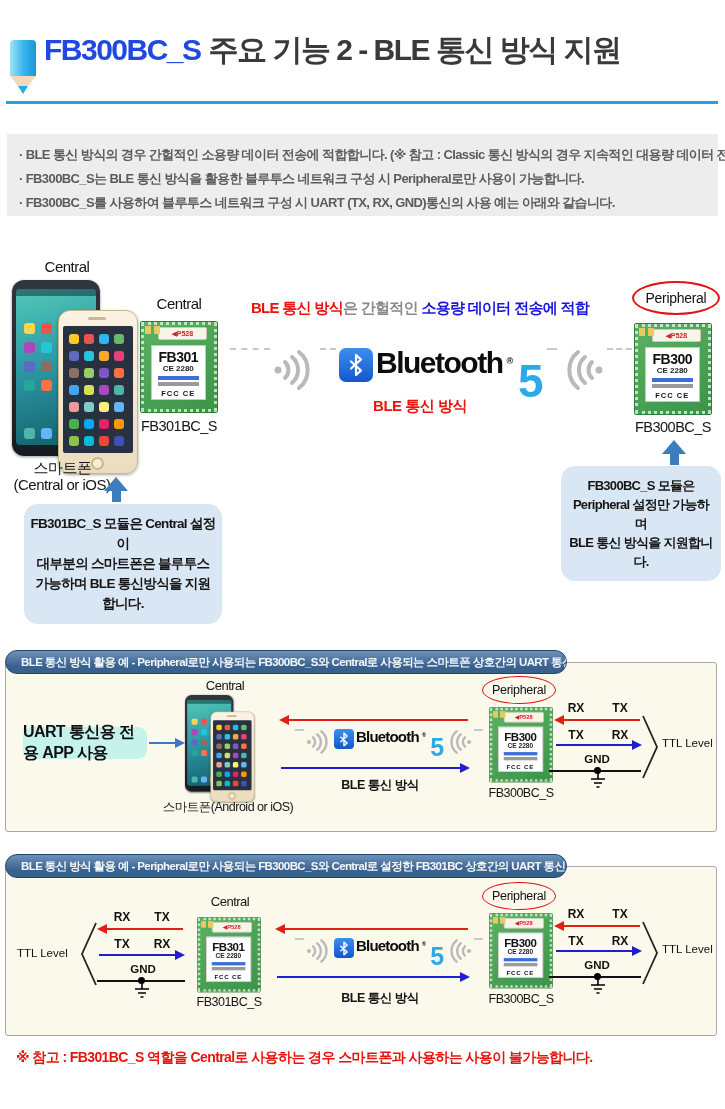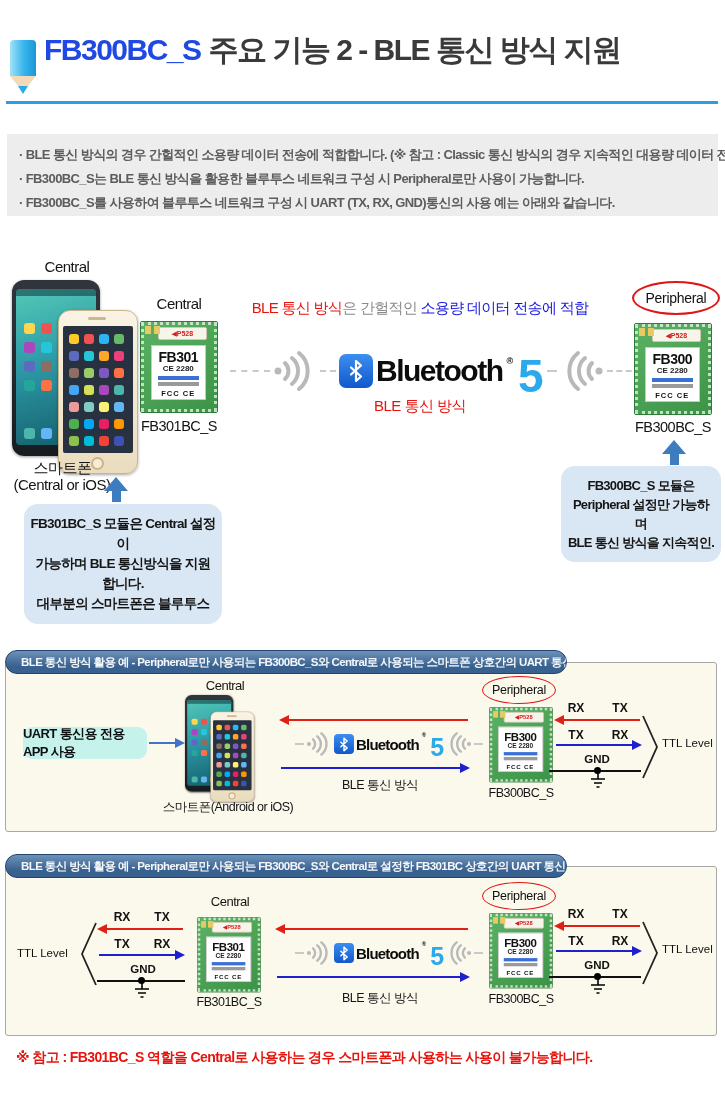--- a/index.html
+++ b/index.html
@@ -20,21 +20,21 @@
 
   
   .intro{left:7px;top:134px;width:711px;height:82px;background:#ededed;}
   .intro div{position:absolute;left:12px;font-size:13px;font-weight:600;color:#5c5c5c;letter-spacing:-0.6px;white-space:nowrap;}
 
   
   .lbl{font-size:15px;color:#141414;letter-spacing:-0.5px;}
   .red{color:#e8130c;}
   .blue{color:#1616e0;}
   .gray{color:#8a8a8a;}
-  .bold{font-weight:400;}
+  .bold{font-weight:700;}
 
   
   .phones{width:124px;height:192px;}
   .phones.small{transform:scale(0.55);transform-origin:top left;}
   .phone{position:absolute;}
   .android{left:0;top:0;width:88px;height:176px;background:linear-gradient(180deg,#30363c,#181c20);border-radius:12px;box-shadow:0 1px 3px rgba(0,0,0,.4);}
   .a-screen{position:absolute;left:4px;top:9px;right:4px;bottom:11px;border-radius:4px;background:linear-gradient(165deg,#52c8b6 0%,#2e9aa8 45%,#135d69 100%);overflow:hidden;}
   .a-bar{position:absolute;left:0;top:0;right:0;height:7px;background:rgba(0,20,30,.45);}
   .a-icons{position:absolute;left:8px;top:34px;width:11px;height:11px;border-radius:3px;background:#ffd54f;
     box-shadow:17px 0 0 #ef5350,34px 0 0 #42a5f5,51px 0 0 #66bb6a,
@@ -63,21 +63,21 @@
   .pcb-tag{position:absolute;left:22%;top:6%;width:62%;height:12%;background:#f7f4ea;border:1px solid #cfc8b4;border-radius:2px;font-size:7px;font-weight:700;color:#d02020;display:flex;align-items:center;justify-content:center;letter-spacing:0;}
   .pcb-panel{position:absolute;left:13%;top:25%;width:72%;height:62%;background:#fff;border:1px solid #c8c8c8;display:flex;flex-direction:column;align-items:center;padding-top:4px;box-sizing:border-box;}
   .pcb-name{font-size:14px;font-weight:800;color:#111;letter-spacing:-0.5px;line-height:1.05;}
   .pcb-ce{font-size:8px;font-weight:700;color:#222;line-height:1.2;}
   .pcb-bar{width:78%;height:4px;margin-top:2px;}
   .pcb-bar.b1{background:#3a6fd8;}
   .pcb-bar.b2{background:#9a9a9a;}
   .pcb-marks{font-size:7.5px;font-weight:800;color:#111;margin-top:3px;letter-spacing:1px;}
 
   
-  .btrow{display:flex;align-items:center;gap:3px;height:46px;}
+  .btrow{display:flex;gap:3px;height:46px;}
   .d{border-top:2px dashed #c9c9c9;display:inline-block;}
   .bt-badge{width:34px;height:34px;border-radius:7px;background:linear-gradient(180deg,#3d8ef0,#1058cc);display:flex;align-items:center;justify-content:center;flex:none;}
   .bt-word{font-size:30px;font-weight:800;color:#0c0c0c;letter-spacing:-1.5px;line-height:1;}
   .bt-reg{font-size:9px;font-weight:700;color:#0c0c0c;vertical-align:top;margin-left:1px;align-self:flex-start;margin-top:8px;}
   .bt-five{font-size:46px;font-weight:800;color:#2ba9ea;line-height:1;margin-top:10px;margin-left:2px;}
   .btrow.mini{gap:2px;height:30px;}
   .btrow.mini .bt-badge{width:20px;height:20px;border-radius:4px;}
   .btrow.mini .bt-word{font-size:15px;letter-spacing:-0.8px;}
   .btrow.mini .bt-reg{font-size:6px;margin-top:3px;}
   .btrow.mini .bt-five{font-size:25px;margin-top:6px;}
@@ -93,21 +93,21 @@
   .arr.hr::after{content:"";position:absolute;right:-2px;top:-4.5px;border-top:5px solid transparent;border-bottom:5px solid transparent;border-left:10px solid currentColor;}
   .dot{position:absolute;width:7px;height:7px;border-radius:50%;background:#000;}
   .uparrow{position:absolute;width:24px;}
   .uparrow .head{display:block;width:0;height:0;border-left:12px solid transparent;border-right:12px solid transparent;border-bottom:14px solid #3e7cc0;}
   .uparrow .stem{display:block;width:9px;height:11px;background:#3e7cc0;margin:0 auto;}
 
   
   .callout{position:absolute;background:#d9e7f4;border-radius:14px;text-align:center;font-weight:700;color:#151515;letter-spacing:-0.7px;padding:10px 6px;box-sizing:border-box;}
   .callout.l{font-size:13.5px;line-height:20px;}
   .callout.rt{font-size:13px;line-height:19px;}
-  .appbox{position:absolute;background:#c5f3ec;border-radius:9px;display:flex;align-items:center;justify-content:center;font-size:13px;font-weight:700;color:#101010;letter-spacing:-0.6px;}
+  .appbox{position:absolute;background:#c5f3ec;border-radius:9px;display:flex;align-items:center;justify-content:center;font-size:16px;font-weight:700;color:#101010;letter-spacing:-0.6px;}
   .perif{position:absolute;border:2px solid #e01616;border-radius:50%;display:flex;align-items:center;justify-content:center;font-size:14px;color:#111;letter-spacing:-0.3px;background:transparent;}
   .perif.sm{font-size:12.5px;border-width:1.8px;}
 
   
   .section{position:absolute;left:5px;width:714px;height:184px;}
   .sbox{position:absolute;left:0;top:12px;width:712px;height:170px;background:#fbf8ec;border:1px solid #a8a8a8;border-radius:3px;box-sizing:border-box;}
   .pill{position:absolute;left:0;top:0;width:562px;height:24px;background:linear-gradient(180deg,#6d92b8,#39618f 70%);border:1px solid #1f4570;border-radius:13px;color:#f4f8fc;font-size:11.5px;font-weight:700;line-height:23px;padding-left:15px;letter-spacing:-0.6px;box-sizing:border-box;white-space:nowrap;overflow:hidden;z-index:2;}
   .s-lbl{position:absolute;font-size:13px;color:#141414;letter-spacing:-0.5px;text-align:center;}
   .s-io{position:absolute;font-size:12px;font-weight:700;color:#111;text-align:center;letter-spacing:0;}
   .footer{left:16px;top:1049px;font-size:14px;font-weight:700;color:#e8130c;letter-spacing:-0.6px;white-space:nowrap;}
@@ -206,33 +206,33 @@
   </div>
   <div class="abs lbl c nw" style="left:620px;top:419px;width:106px;font-size:14.5px">FB300BC_S</div>
 
   <div class="uparrow" style="left:662px;top:440px">
       <i class="head"></i>
       <i class="stem"></i>
     </div>
   <div class="callout rt" style="left:561px;top:466px;width:160px">
     <div>FB300BC_S 모듈은</div>
     <div>Peripheral 설정만 가능하며</div>
-    <div>BLE 통신 방식을 지속적인.</div>
+    <div>BLE 통신 방식을 지원합니다.</div>
   </div>
 
   <div class="abs lbl c nw" style="left:10px;top:459px;width:105px">스마트폰</div>
   <div class="abs lbl c nw" style="left:2px;top:476px;width:120px">(Central or iOS)</div>
   <div class="uparrow" style="left:104px;top:477px">
       <i class="head"></i>
       <i class="stem"></i>
     </div>
   <div class="callout l" style="left:24px;top:504px;width:198px">
     <div>FB301BC_S 모듈은 Central 설정이</div>
+    <div>대부분의 스마트폰은 블루투스</div>
     <div>가능하며 BLE 통신방식을 지원합니다.</div>
-    <div>대부분의 스마트폰은 블루투스</div>
   </div>
 
   <div class="section" style="top:650px">
     <div class="sbox"></div>
     <div class="pill">BLE 통신 방식 활용 예  -  Peripheral로만 사용되는 FB300BC_S와 Central로 사용되는 스마트폰 상호간의 UART 통신</div>
 
     <div class="s-lbl nw" style="left:155px;top:28px;width:130px">Central</div>
     <div class="abs phones small" style="left:180px;top:45px">
       <div class="phone android">
           <div class="a-screen">

